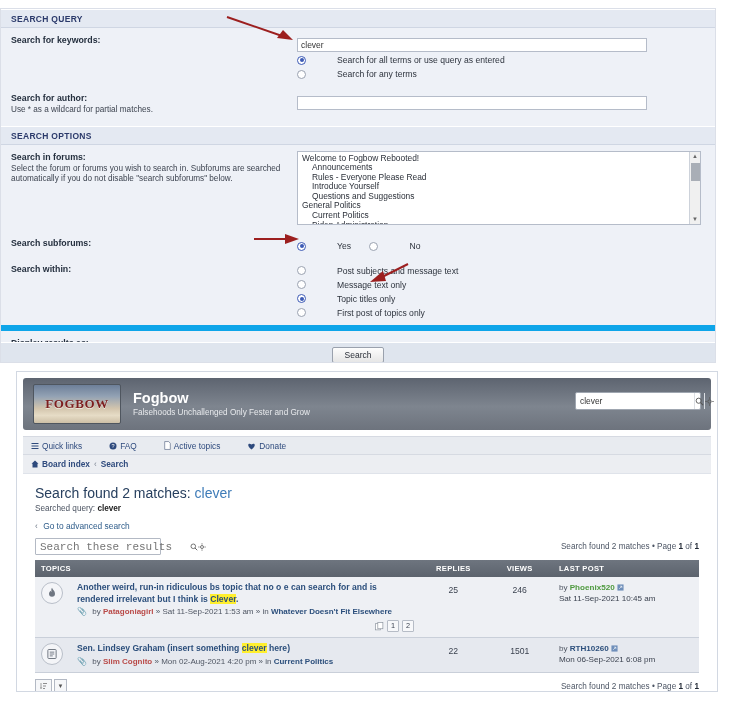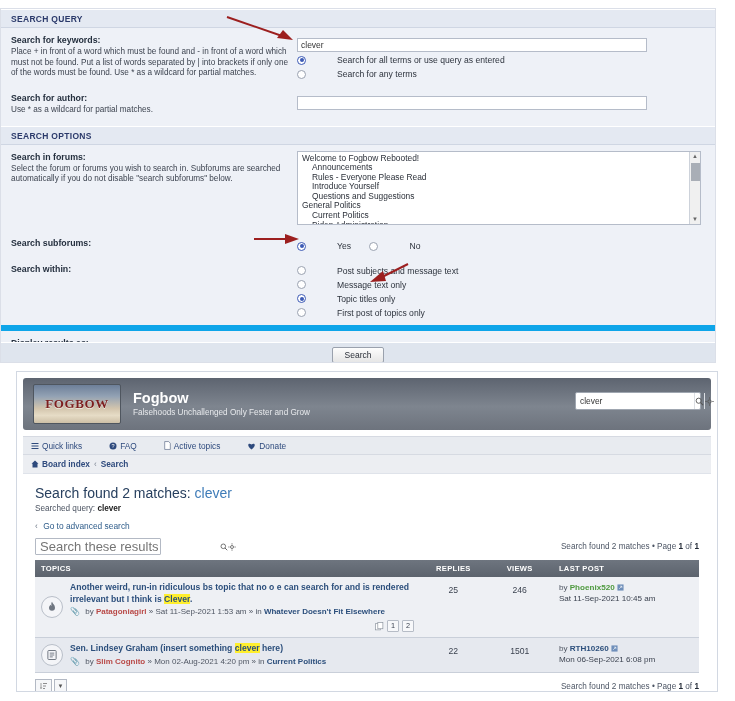--- a/index.html
+++ b/index.html
@@ -179,39 +179,39 @@
   .subq { font-size: 8.2px; color: #4a5260; margin-top: 2px; }
   .subq b { color: #222; }
   .gotoadv { font-size: 8.4px; color: #2e5c8a; margin-top: 8px; }
   .gotoadv .ch { color: #6f7a88; margin-right: 3px; }
 
   .results-bar { display: flex; align-items: center; margin-top: 7px; }
   .sbox {
     width: 126px; height: 17px; border: 1px solid #b3b9c4; background: #fff;
     display: flex; align-items: center; border-radius: 1px;
   }
-  .sbox input { border: 0; outline: 0; flex: 1 1 auto; font-size: 13px; color: #555;
-    padding: 0 4px; height: 15px; font-family:Liberation Sans, sans-serif; background: transparent; }
+  .sbox input { border: 0; outline: 0; flex: 1 1 auto; font-size: 11px; color: #555;
+    padding: 0 4px; height: 15px; font-family:Liberation Mono, monospace; background: transparent; }
   .sbox .ib { width: 17px; height: 15px; display:flex; align-items:center; justify-content:center; }
   .pg-note { margin-left: auto; font-size: 8.2px; color: #4c5musing; color: #4c5564; }
   .pg-note b { color: #1f2733; }
 
   table.results { width: 100%; border-collapse: collapse; margin-top: 5px; }
   table.results thead th {
     background: linear-gradient(#6e757f,#5c636d);
     color: #fff; font-size: 7.6px; font-weight: bold; letter-spacing: .3px;
     text-align: left; padding: 4px 6px; text-transform: uppercase;
   }
   table.results thead th.c { text-align: center; }
   table.results tbody td {
     border-bottom: 1px solid #c9cfd9;
     padding: 5px 6px; vertical-align: top; background: #eef0f4;
   }
   table.results tbody tr.alt td { background: #e6e9ef; }
-  .topic-cell { display: flex; gap: 7px; align-items: center; }
+  .topic-cell { display: flex; gap: 14px; }
   .ticon {
     width: 22px; height: 22px; border-radius: 50%;
     border: 1px solid #b9bfc9; background: #f4f5f8;
     flex: 0 0 22px; display: flex; align-items: center; justify-content: center;
     color: #6f7681;
   }
   .ttl { font-size: 8.6px; font-weight: bold; color: #2c4f7c; line-height: 11.5px; }
   .hl { background: #ffef2e; color: #2c4f7c; }
   .meta { font-size: 8px; color: #4f5663; margin-top: 2px; line-height: 10px; }
   .meta a { color: #2c4f7c; font-weight: bold; }
@@ -245,21 +245,20 @@
 
 <div class="page">
 
   <div class="adv-search">
 
     <div class="sec-head">SEARCH QUERY</div>
 
     <div class="frow">
       <div class="flabel">
         <span class="t">Search for keywords:</span>
-        <span class="d">Place + in front of a word which must be found and - in front of a word which must not be found. Put a list of words separated by | into brackets if only one of the words must be found. Use * as a wildcard for partial matches.</span>
       </div>
       <div class="fctrl">
         <input class="txt" type="text" value="clever" style="">
         <div class="radio-line">
           <span class="rad on"></span>
           <span>Search for all terms or use query as entered</span>
         </div>
         <div class="radio-line">
           <span class="rad"></span>
           <span>Search for any terms</span>

